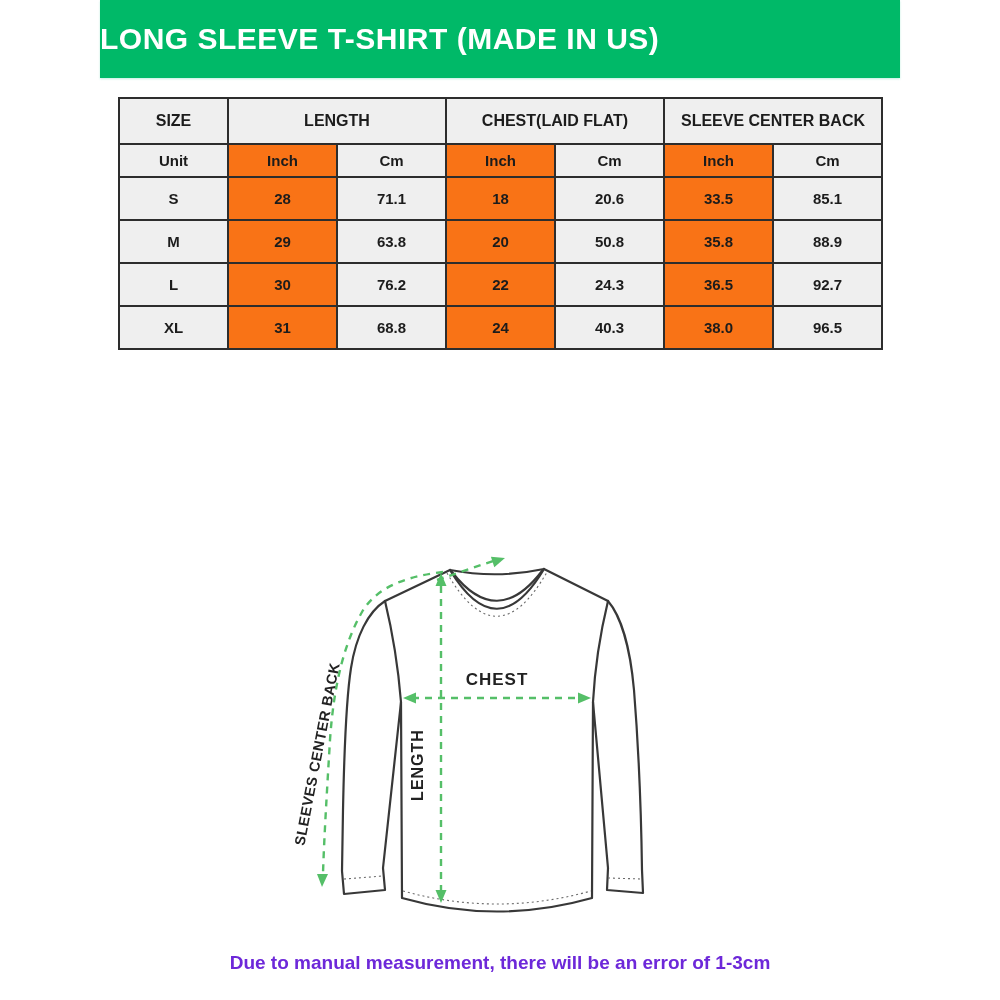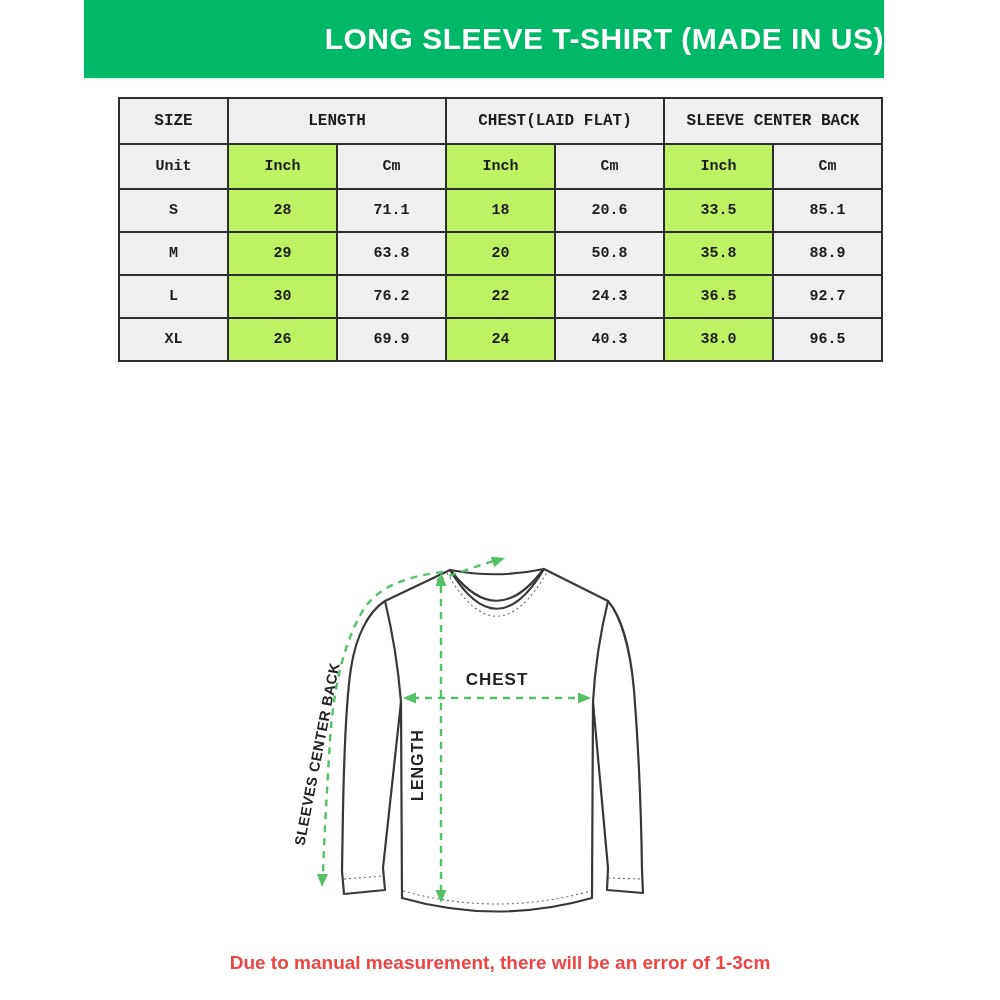--- a/index.html
+++ b/index.html
@@ -6,62 +6,61 @@
   html, body { background: #ffffff; }
   body {
     width: 1000px; height: 1000px;
     position: relative;
     font-family: "Liberation Sans", sans-serif;
     color: #1c1c1c;
   }
 
   
   .banner {
-    position: absolute; left: 84px; top: 0; width: 800px; height: 78px;
+    position: absolute; left: 100px; top: 0; width: 800px; height: 78px;
     background: #00b968;
-    display: flex; align-items: center; justify-content: flex-end;
+    display: flex; align-items: center; justify-content: flex-start;
     box-shadow: 0 1px 2px rgba(120,220,190,.45);
   }
   .banner h1 {
     color: #ffffff; font-size: 30px; font-weight: bold; letter-spacing: .5px;
     white-space: nowrap;
   }
 
   
   table.size-chart {
     position: absolute; left: 118px; top: 97px; width: 765px;
     border-collapse: collapse; table-layout: fixed;
     font-weight: bold; text-align: center;
   }
   table.size-chart td, table.size-chart th {
     border: 2px solid #2d2d2d;
     vertical-align: middle;
     font-size: 15px;
     padding: 4px;
-    font-family: Liberation Mono, monospace;
   }
   table.size-chart tr.group-row th { height: 46px; font-size: 16px; }
-  table.size-chart tr.unit-row td { height: 45px; font-size: 15px; }
+  table.size-chart tr.unit-row td { height: 33px; font-size: 15px; }
   table.size-chart tr.data-row td { height: 43px; }
   .cg { background: #efefef; }
-  .cw { background: #bef264; }
+  .cw { background: #f97316; }
 
   
   svg.diagram { position: absolute; left: 280px; top: 545px; }
   .shirt-line { fill: none; stroke: #383838; stroke-width: 2.2; stroke-linecap: round; stroke-linejoin: round; }
   .stitch { fill: none; stroke: #6a6a6a; stroke-width: 1.1; stroke-dasharray: 2 3; }
   .measure { fill: none; stroke: #55bf68; stroke-width: 2.4; stroke-dasharray: 7 6; stroke-linecap: butt; }
   .arrowhead { fill: #55bf68; stroke: none; }
   .diag-label { fill: #222222; font-family: "Liberation Sans", sans-serif; font-weight: bold; }
 
   
   .note {
     position: absolute; left: 0; top: 952px; width: 1000px;
     text-align: center;
-    color: #ef4444; font-size: 19px; font-weight: bold;
+    color: #6d28d9; font-size: 19px; font-weight: bold;
   }
 </style>
 </head>
 <body>
 
 <div class="banner">
   <h1>LONG SLEEVE T-SHIRT (MADE IN US)</h1>
 </div>
 
 <table class="size-chart">
@@ -103,22 +102,22 @@
       <td class="cg">L</td>
       <td class="cw">30</td>
       <td class="cg">76.2</td>
       <td class="cw">22</td>
       <td class="cg">24.3</td>
       <td class="cw">36.5</td>
       <td class="cg">92.7</td>
     </tr>
     <tr class="data-row">
       <td class="cg">XL</td>
-      <td class="cw">26</td>
-      <td class="cg">69.9</td>
+      <td class="cw">31</td>
+      <td class="cg">68.8</td>
       <td class="cw">24</td>
       <td class="cg">40.3</td>
       <td class="cw">38.0</td>
       <td class="cg">96.5</td>
     </tr>
   </tbody>
 </table>
 
 <svg class="diagram" width="440" height="390" viewBox="280 545 440 390" xmlns="http://www.w3.org/2000/svg">
 

